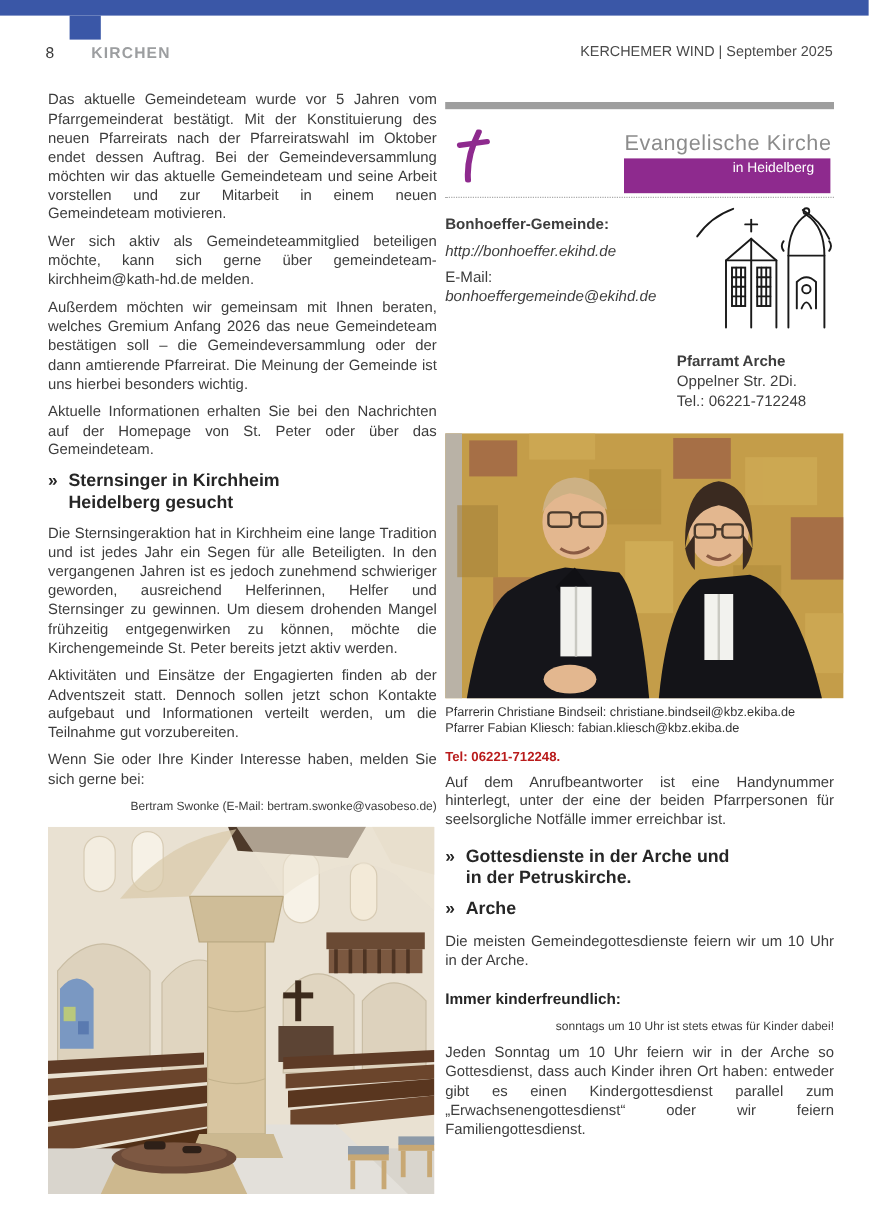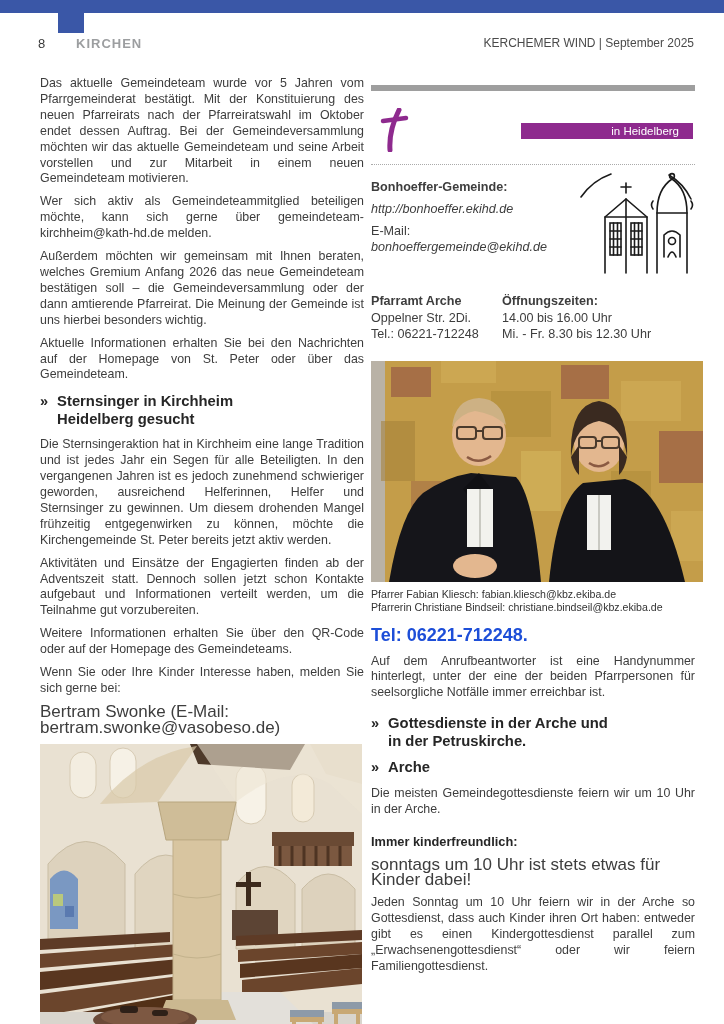--- a/index.html
+++ b/index.html
@@ -15,45 +15,45 @@
   .sectionname{position:absolute;left:76px;top:36px;font-size:13px;font-weight:bold;color:#9c9ea0;letter-spacing:1px;}
   .issue{position:absolute;right:30px;top:36px;font-size:12px;color:#4a4a4a;}
   
   .col{position:absolute;width:324px;}
   .col-left{left:40px;top:76px;}
   .col-right{left:371px;top:85px;}
   p.body{font-size:12.4px;line-height:15.9px;text-align:justify;margin:0 0 7px 0;hyphens:auto;}
   .h-sec{display:flex;gap:9px;margin:10px 0 9px 0;color:#262626;}
   .h-sec .marker{font-size:14.5px;font-weight:bold;}
   .h-sec .htxt{font-size:14.8px;font-weight:bold;line-height:17.5px;}
-  .plain{font-size:17px;line-height:15.9px;margin:0 0 7px 0;}
+  .plain{font-size:10px;line-height:15.9px;margin:0 0 7px 0;text-align:right;}
   .bold{font-weight:bold;}
   .ital{font-style:italic;}
   
   .graybar{height:6px;background:#9e9e9e;margin-bottom:11px;}
   .logo-row{position:relative;height:58px;}
   .logo-cross{position:absolute;left:8px;top:6px;width:30px;height:44px;}
   .logo-text{position:absolute;right:2px;top:7px;text-align:right;}
   .logo-title{font-size:18px;color:#8c8c8c;letter-spacing:0.5px;}
-  .logo-sub{margin-top:14px;background:#8e2a8e;color:#ffffff;font-size:11.5px;
-            width:172px;height:16px;line-height:16px;text-align:center;
+  .logo-sub{margin-top:2px;background:#8e2a8e;color:#ffffff;font-size:11.5px;
+            width:172px;height:29px;line-height:16px;text-align:center;
             padding-right:14px;box-sizing:border-box;text-align:right;}
   .dotline{border:none;border-top:1px dotted #aaaaaa;margin:4px 0 14px 0;}
   .bonhoeffer{position:relative;min-height:112px;}
   .bon-lines{width:210px;}
   .bon-lines div{margin-bottom:6px;font-size:12.6px;line-height:16px;}
   .church-art{position:absolute;right:0;top:-8px;}
   .info-grid{display:flex;margin:2px 0 18px 0;justify-content:flex-end;}
   .info-col1{width:131px;}
   .info-col2{flex:1;}
   .info-grid .row{font-size:12.6px;line-height:16.5px;}
   .seel-title{font-size:13.2px;font-weight:bold;margin:4px 0 10px 0;color:#262626;}
   .photo{display:block;}
   .caption{font-size:10.6px;line-height:13.5px;color:#333;margin-top:6px;}
-  .telbold{font-size:18px;font-weight:bold;margin:10px 0 8px 0;color:#1d4ed8;}
+  .telbold{font-size:11px;font-weight:bold;margin:10px 0 8px 0;color:#b91c1c;}
   .kinder-title{font-size:12.8px;font-weight:bold;margin:16px 0 8px 0;color:#262626;}
   .leftphoto{margin-top:8px;}
 </style>
 </head>
 <body>
 
 <div class="topbar"></div>
 <div class="toptab"></div>
 <div class="pageno">8</div>
 <div class="sectionname">KIRCHEN</div>
@@ -68,21 +68,20 @@
   <div class="h-sec">
     <span class="marker">»</span>
     <span class="htxt">
       <span>Sternsinger in Kirchheim</span><br>
       <span>Heidelberg gesucht</span>
     </span>
   </div>
 
   <p class="body">Die Sternsingeraktion hat in Kirchheim eine lange Tradition und ist jedes Jahr ein Segen für alle Beteiligten. In den vergangenen Jahren ist es jedoch zunehmend schwieriger geworden, ausreichend Helferinnen, Helfer und Sternsinger zu gewinnen. Um diesem drohenden Mangel frühzeitig entgegenwirken zu können, möchte die Kirchengemeinde St. Peter bereits jetzt aktiv werden.</p>
   <p class="body">Aktivitäten und Einsätze der Engagierten finden ab der Adventszeit statt. Dennoch sollen jetzt schon Kontakte aufgebaut und Informationen verteilt werden, um die Teilnahme gut vorzubereiten.</p>
-  <p class="body">Weitere Informationen erhalten Sie über den QR-Code oder auf der Homepage des Gemeindeteams.</p>
   <p class="body">Wenn Sie oder Ihre Kinder Interesse haben, melden Sie sich gerne bei:</p>
   <p class="plain">Bertram Swonke (E-Mail: bertram.swonke@vasobeso.de)</p>
 
   <svg class="photo leftphoto" width="322" height="306" viewBox="0 0 322 306">
     <rect width="322" height="306" fill="#e9e1d2"></rect>
 
     <rect x="30" y="8" width="26" height="46" rx="13" fill="#f3ede0" stroke="#d7cbb4"></rect>
     <rect x="70" y="4" width="26" height="50" rx="13" fill="#f6f1e6" stroke="#d7cbb4"></rect>
     <rect x="196" y="20" width="30" height="60" rx="15" fill="#f7f2e7" stroke="#d7cbb4"></rect>
     <rect x="252" y="30" width="22" height="48" rx="11" fill="#f3ead8" stroke="#d7cbb4"></rect>
@@ -163,20 +162,21 @@
 
 <div class="col col-right">
   <div class="graybar"></div>
 
   <div class="logo-row">
     <svg class="logo-cross" width="30" height="44" viewBox="0 0 30 44">
       <path d="M20 2 C14 14 10 28 11 42" stroke="#8e2a8e" stroke-width="5" fill="none" stroke-linecap="round"></path>
       <path d="M4 13 L27 10" stroke="#8e2a8e" stroke-width="4.5" fill="none" stroke-linecap="round"></path>
     </svg>
     <div class="logo-text">
+      <div class="logo-title">Evangelische Kirche</div>
       <div class="logo-sub">in Heidelberg</div>
     </div>
   </div>
   <hr class="dotline">
 
   <div class="bonhoeffer">
     <div class="bon-lines">
       <div class="bold">Bonhoeffer-Gemeinde:</div>
       <div class="ital">http://bonhoeffer.ekihd.de</div>
       <div>
@@ -208,25 +208,20 @@
         <path d="M76 30 q-3 4 0 8 M114 30 q3 4 0 8"></path>
       </g>
     </svg>
   </div>
 
   <div class="info-grid">
     <div class="info-col1">
       <div class="row bold">Pfarramt Arche</div>
       <div class="row">Oppelner Str. 2Di.</div>
       <div class="row">Tel.: 06221-712248</div>
-    </div>
-    <div class="info-col2">
-      <div class="row bold">Öffnungszeiten:</div>
-      <div class="row">14.00 bis 16.00 Uhr</div>
-      <div class="row">Mi. - Fr. 8.30 bis 12.30 Uhr</div>
     </div>
   </div>
 
 
   <svg class="photo" width="332" height="221" viewBox="0 0 332 221">
     <rect width="332" height="221" fill="#c49d49"></rect>
     <rect x="0" y="0" width="14" height="221" fill="#b9b2a6"></rect>
     <g opacity="0.55">
       <rect x="20" y="6" width="40" height="30" fill="#8e4a44"></rect>
       <rect x="70" y="0" width="55" height="22" fill="#d4b05a"></rect>
@@ -260,22 +255,22 @@
     <path d="M200 96 Q198 44 228 40 Q258 44 256 96 Q252 64 228 60 Q204 64 200 96 Z" fill="#3a2a20"></path>
     <path d="M200 96 Q202 108 208 114 L208 84 Z" fill="#3a2a20"></path>
     <path d="M256 96 Q254 108 248 114 L248 84 Z" fill="#3a2a20"></path>
     <rect x="208" y="76" width="17" height="11" rx="3" fill="none" stroke="#4a3a2c" stroke-width="2"></rect>
     <rect x="231" y="76" width="17" height="11" rx="3" fill="none" stroke="#4a3a2c" stroke-width="2"></rect>
     <line x1="225" y1="80" x2="231" y2="80" stroke="#4a3a2c" stroke-width="2"></line>
     <path d="M218 102 Q228 109 238 101" stroke="#8a5a42" stroke-width="2.5" fill="none"></path>
   </svg>
 
   <div class="caption">
+    <div>Pfarrerin Christiane Bindseil: christiane.bindseil@kbz.ekiba.de</div>
     <div>Pfarrer Fabian Kliesch: fabian.kliesch@kbz.ekiba.de</div>
-    <div>Pfarrerin Christiane Bindseil: christiane.bindseil@kbz.ekiba.de</div>
   </div>
 
   <div class="telbold">Tel: 06221-712248.</div>
   <p class="body">Auf dem Anrufbeantworter ist eine Handynummer hinterlegt, unter der eine der beiden Pfarrpersonen für seelsorgliche Notfälle immer erreichbar ist.</p>
 
   <div class="h-sec" style="margin-top:14px;">
     <span class="marker">»</span>
     <span class="htxt">
       <span>Gottesdienste in der Arche und</span><br>
       <span>in der Petruskirche.</span>

